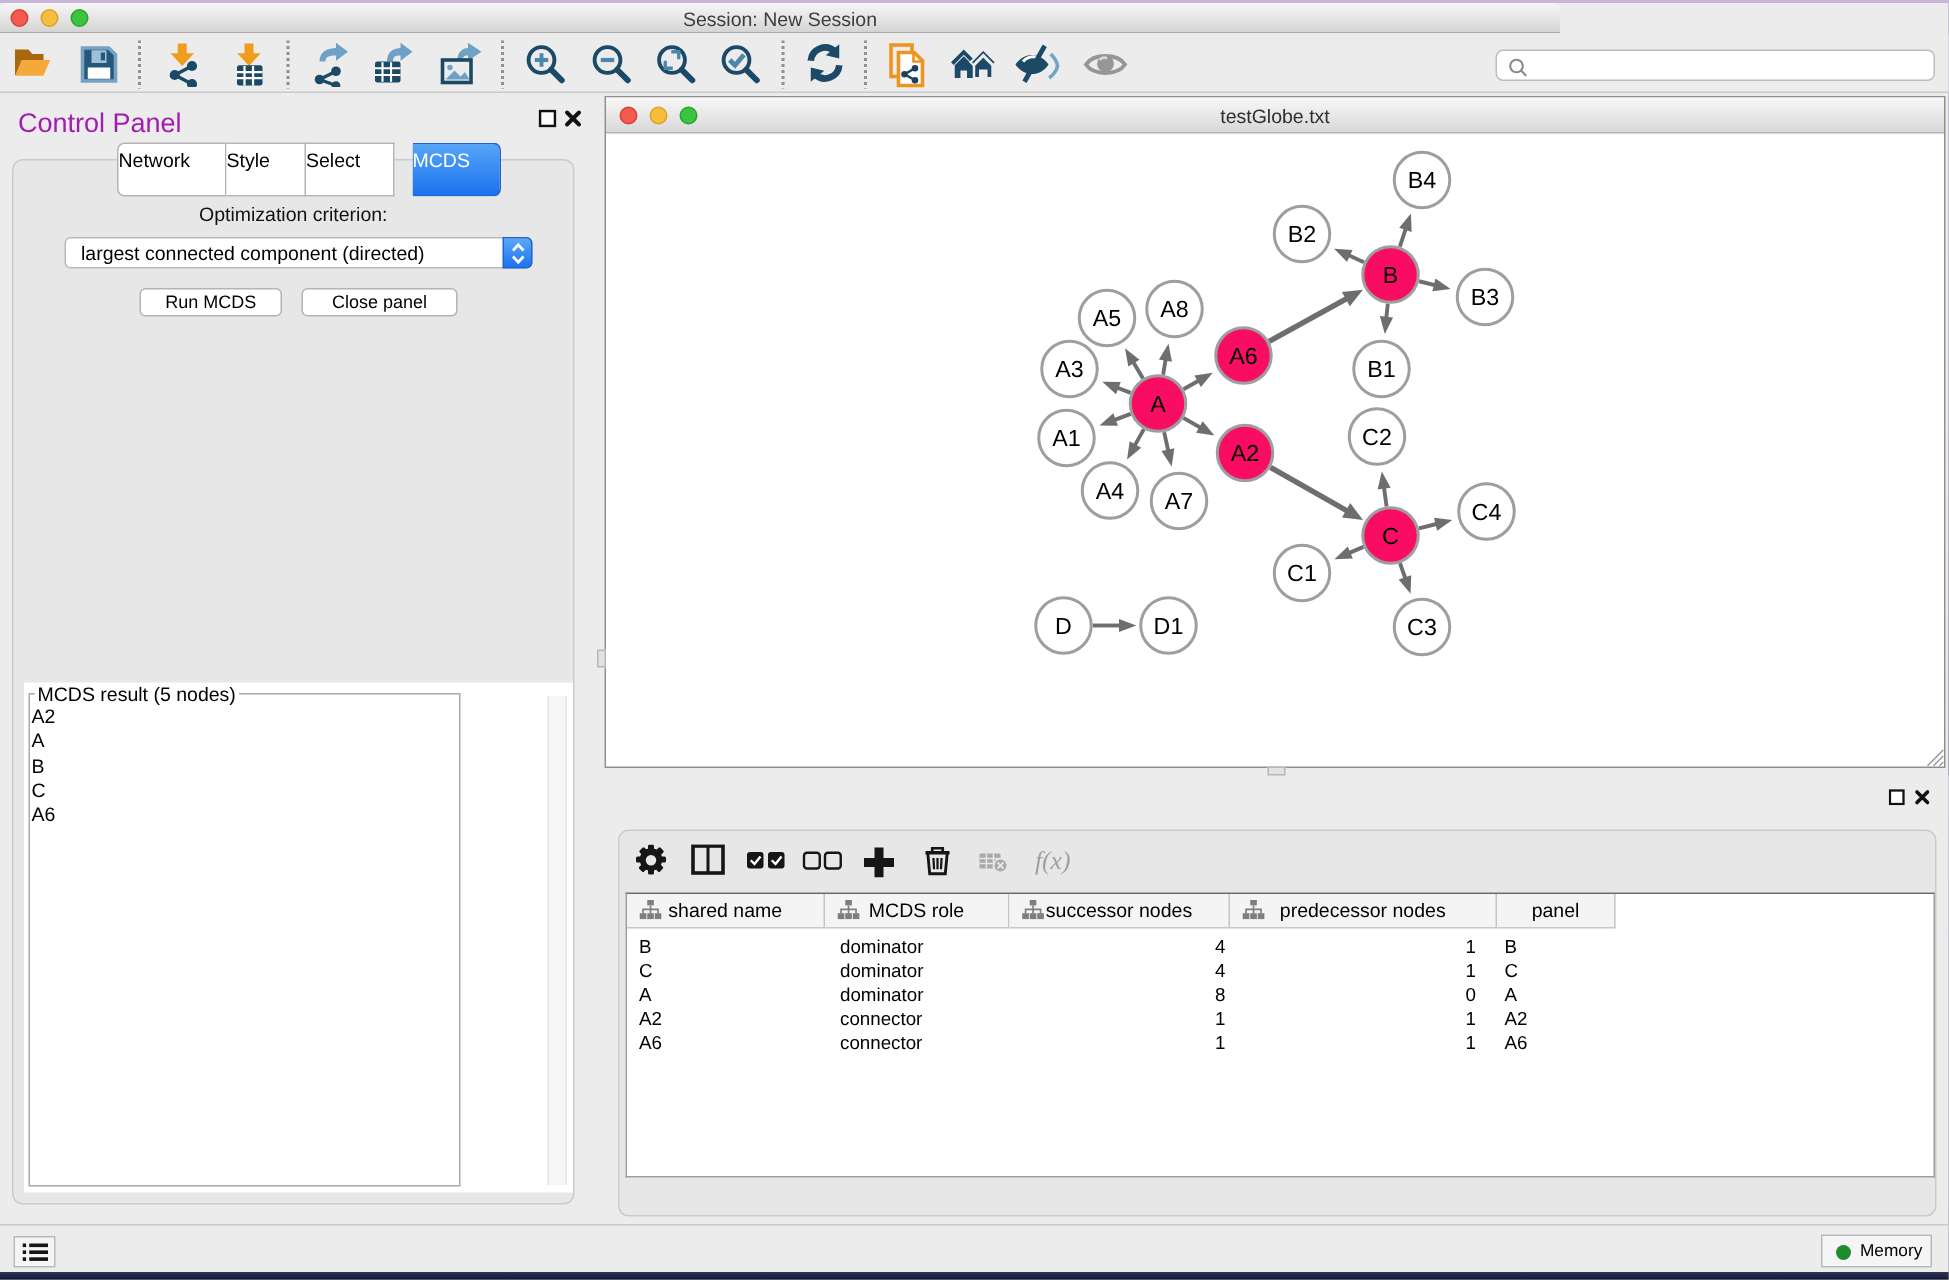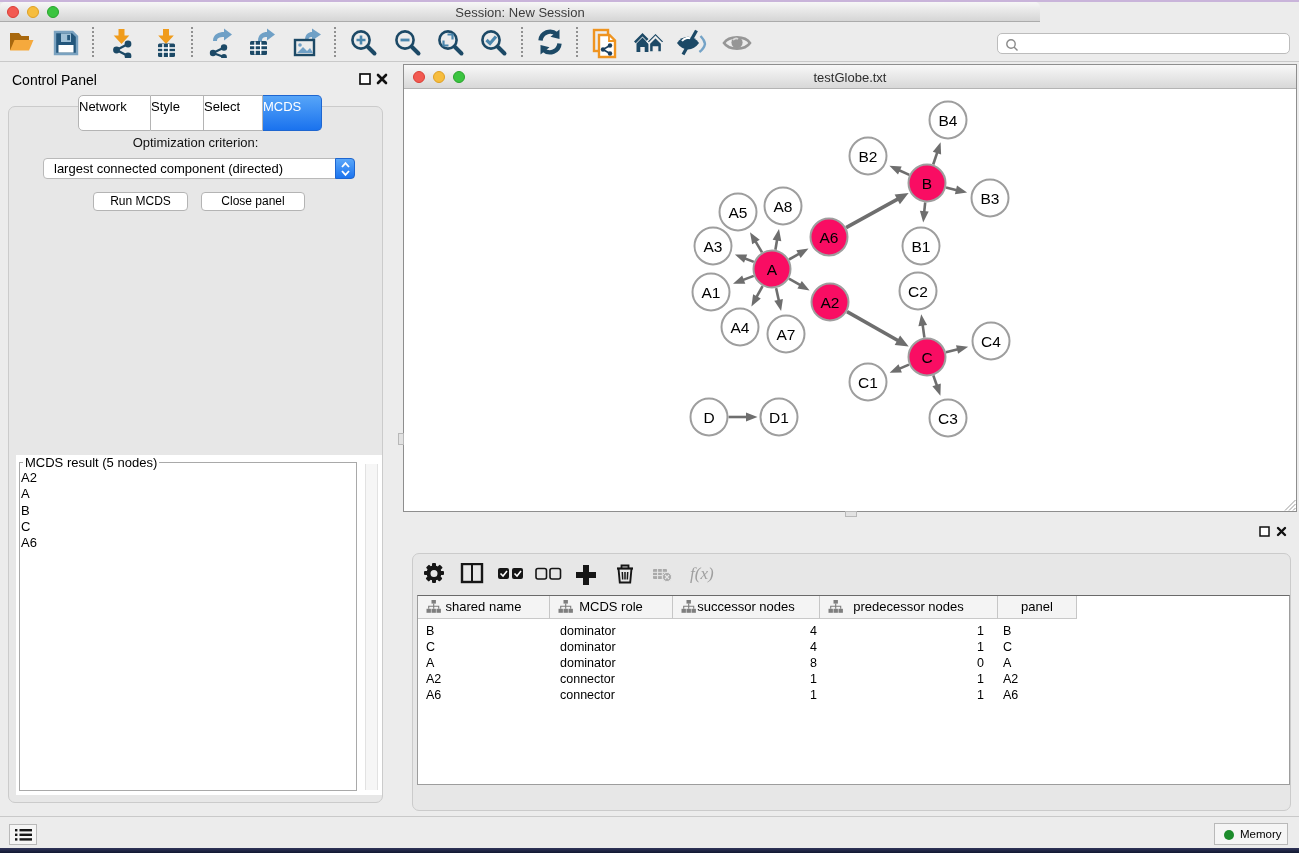--- a/index.html
+++ b/index.html
@@ -28,50 +28,50 @@
 #toolbar { position:absolute; left:0; top:23px; width:1299px; height:39px;
   background:#ececec; border-bottom:1px solid #c9c9c9; }
 .tbsep { position:absolute; top:4px; height:32px; width:2px;
   background:repeating-linear-gradient(180deg,#909090 0 1.6px,rgba(0,0,0,0) 1.6px 4px); }
 .tbi { position:absolute; top:5px; }
 #search { position:absolute; left:997px; top:10px; width:293px; height:21px;
   background:#fff; border:1px solid #bcbcbc; border-radius:5px; }
 
 #leftdock { position:absolute; left:0; top:62px; width:391px; height:754px;
   background:#ececec; }
-.dockhead { font-size:14px; color:#000000; }
+.dockhead { font-size:18px; color:#a21caf; }
 #cp-title { position:absolute; left:12px; top:10px; }
 .dkico { position:absolute; top:10px; }
 #cp-panel { position:absolute; left:8px; top:44px; width:375px; height:697px;
   background:#e7e7e7; border:1px solid #cbcbcb; border-radius:7px; }
 
 .seg { position:absolute; display:flex; height:22px; }
 .seg .s { height:36px; background:#fff; border:1px solid #b4b4b4; border-left:none;
   font-size:13px; color:#000; text-align:left; line-height:21px; }
 .seg .s:first-child { border-left:1px solid #b4b4b4; border-radius:5px 0 0 5px; }
 .seg .s:last-child { border-radius:0 5px 5px 0; }
 .seg .s.on { background:linear-gradient(180deg,#57a5f8,#1a72ee);
-  border-color:#1e66d0; color:#fff; }
+  border-color:#1e66d0; color:#fff;margin-left:12px; }
 #cp-tabs { left:78px; top:33px; }
 #opt-label { position:absolute; left:0; width:391px; top:73px; text-align:center;
   font-size:13px; color:#111; }
 #combo { position:absolute; left:43px; top:96px; width:312px; height:21px;
   background:#fff; border:1px solid #b9b9b9; border-radius:4px; font-size:13px;
   line-height:19px; padding-left:10px; color:#000; }
 #combo .sp { position:absolute; right:-1px; top:-1px; width:20px; height:21px;
   background:linear-gradient(180deg,#5aa7f9,#1c74ef); border-radius:0 4px 4px 0;
   border:1px solid #1e66d0; }
 .btn { position:absolute; height:19px; background:#fff; border:1px solid #b4b4b4;
   border-radius:4px; font-size:12px; text-align:center; line-height:17px; color:#000; }
 #btn-run { left:93px; top:130px; width:95px; }
 #btn-close { left:201px; top:130px; width:104px; }
 
 #result { position:absolute; left:16px; top:393px; width:366px; height:340px;
   background:#fff; }
-#result fieldset { position:absolute; left:3px; top:0px; width:338px; height:336px;
+#result fieldset { position:absolute; left:3px; top:0px; width:288px; height:336px;
   border:1px solid #a9a9a9; border-radius:0; }
 #result legend { font-size:13px; color:#000; margin-left:3px; padding:0 2px; }
 #result .items { position:absolute; left:5px; top:15px; font-size:13px; line-height:16.3px; color:#000; }
 #result .sbar { position:absolute; right:4px; top:9px; width:13px; height:326px;
   background:#f6f6f6; border-left:1px solid #e2e2e2; border-right:1px solid #e2e2e2; }
 
 #netwin { position:absolute; left:403px; top:64px; width:894px; height:448px;
   background:#fff; border:1px solid #8e8e8e; }
 #netwin .tb { position:absolute; left:0; top:0; width:892px; height:24px;
   background:linear-gradient(180deg,#f8f8f8,#d8d8d8); border-bottom:1px solid #b4b4b4; }

